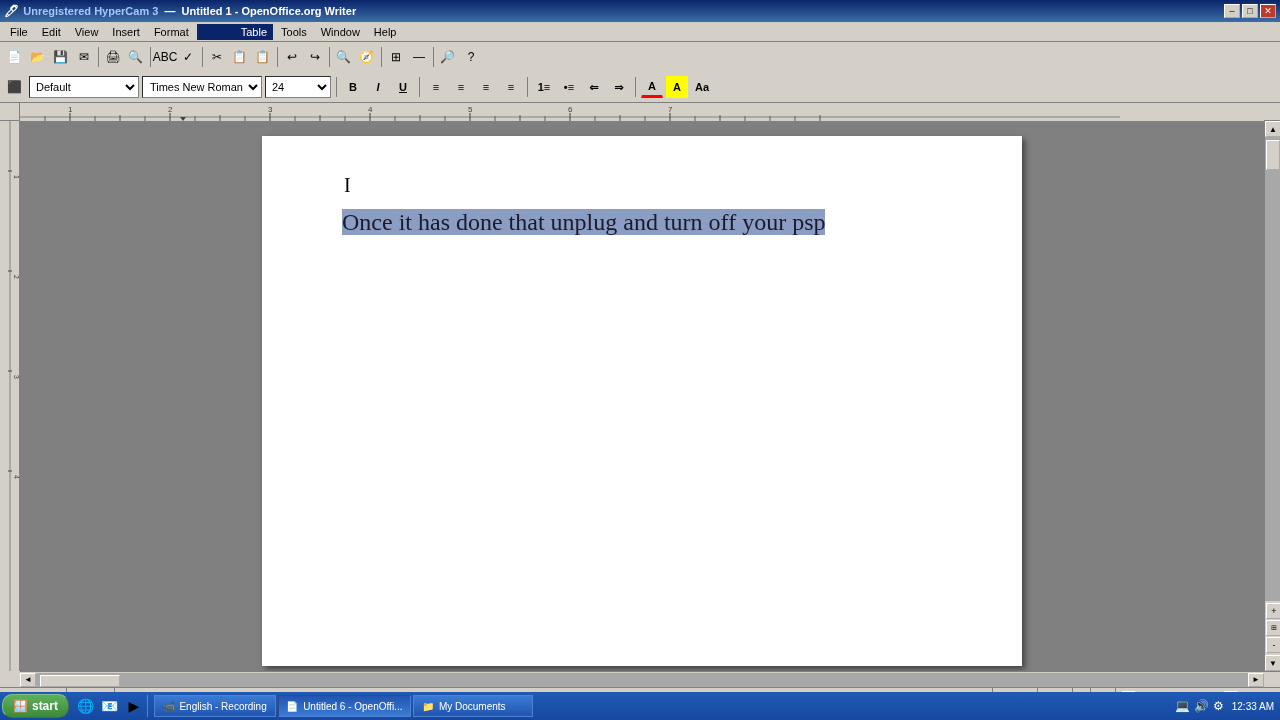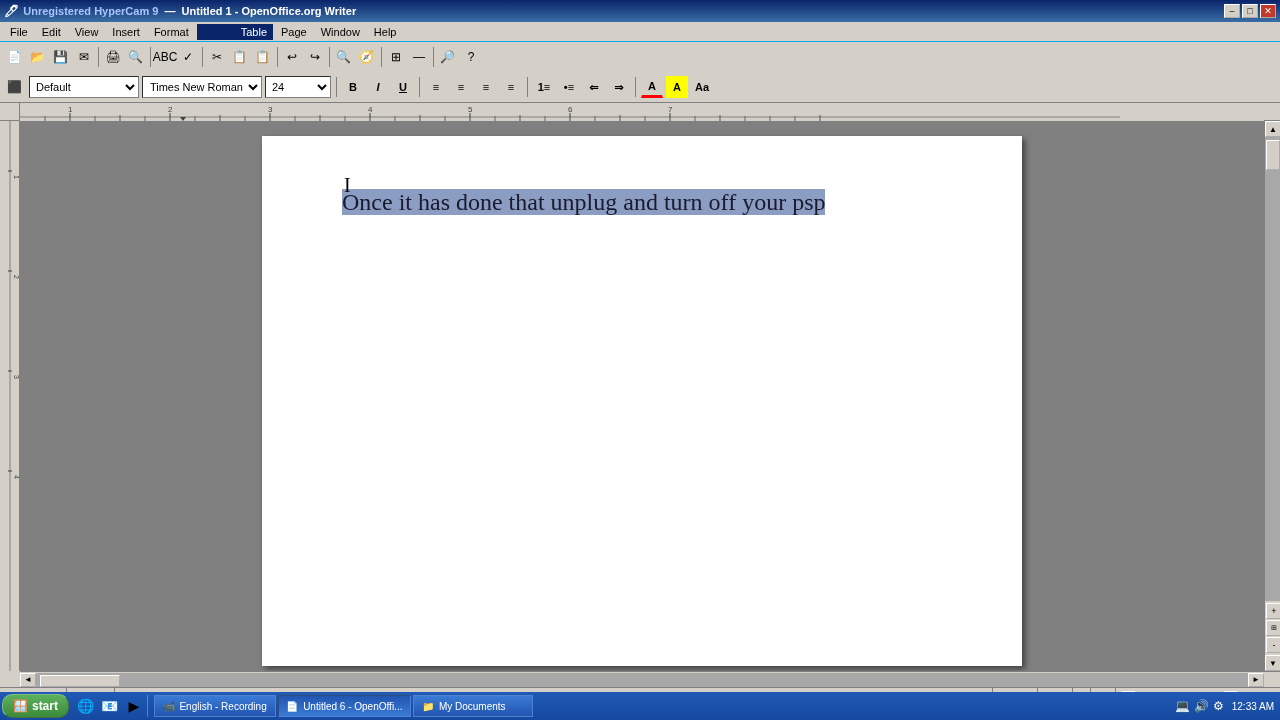--- a/index.html
+++ b/index.html
@@ -276,40 +276,40 @@
       font-size: 8px;
     }
   </style>
 </head>
 <body>
 
 <div id="title-bar">
   <div id="title-bar-left">
     <span class="app-icon">🖊</span>
     <span>
-      <span style="color:#aac4ff;">Unregistered HyperCam 9</span>
+      <span style="color:#aac4ff;">Unregistered HyperCam 3</span>
       &nbsp;—&nbsp;
       <span>Untitled 1 - OpenOffice.org Writer</span>
     </span>
   </div>
   <div id="title-bar-right">
     <button class="title-btn">–</button>
     <button class="title-btn">□</button>
     <button class="title-btn close">✕</button>
   </div>
 </div>
 
 <div id="menu-bar">
   <span class="menu-item">File</span>
   <span class="menu-item">Edit</span>
   <span class="menu-item">View</span>
   <span class="menu-item">Insert</span>
   <span class="menu-item">Format</span>
   <span class="menu-item active">Table</span>
-  <span class="menu-item">Page</span>
+  <span class="menu-item">Tools</span>
   <span class="menu-item">Window</span>
   <span class="menu-item">Help</span>
 </div>
 
 <div id="toolbar-area">
   <div id="toolbar1">
     <button class="tb-btn" title="New">📄</button>
     <button class="tb-btn" title="Open">📂</button>
     <button class="tb-btn" title="Save">💾</button>
     <button class="tb-btn" title="Email">✉</button>
@@ -442,21 +442,21 @@
       <text x="14" y="354" font-size="7" fill="#404040" transform="rotate(90 14 354)">4</text>
     </svg>
   </div>
 
   <div id="doc-area" style="flex:1; background:#808080; overflow:hidden; display:flex; justify-content:center; padding:15px 8px; position:relative;">
 
     <div id="page" style="background:white; width:760px; min-height:530px; box-shadow: 3px 3px 6px rgba(0,0,0,0.5); position:relative; padding:30px 80px;">
 
       <div style="position:absolute; top:38px; left:82px; font-family:serif; font-size:20px; color:black; cursor:text; user-select:none;">I</div>
 
-      <div style="margin-top: 20px;">
+      <div style="margin-top: 40px;">
         <span class="selected-text">Once it has done that unplug and turn off your psp</span>
       </div>
     </div>
   </div>
 
   <div id="right-scrollbar" style="width:16px; background:#d4d0c8; display:flex; flex-direction:column; border-left:1px solid #808080;">
     <button class="scroll-btn">▲</button>
     <div class="scroll-track" style="flex:1; background:#a8a8a8; position:relative;">
       <div class="scroll-thumb" style="width:14px; height:30px; background:#d4d0c8; border:1px outset #fff; position:absolute; top:2px; left:1px;"></div>
     </div>

